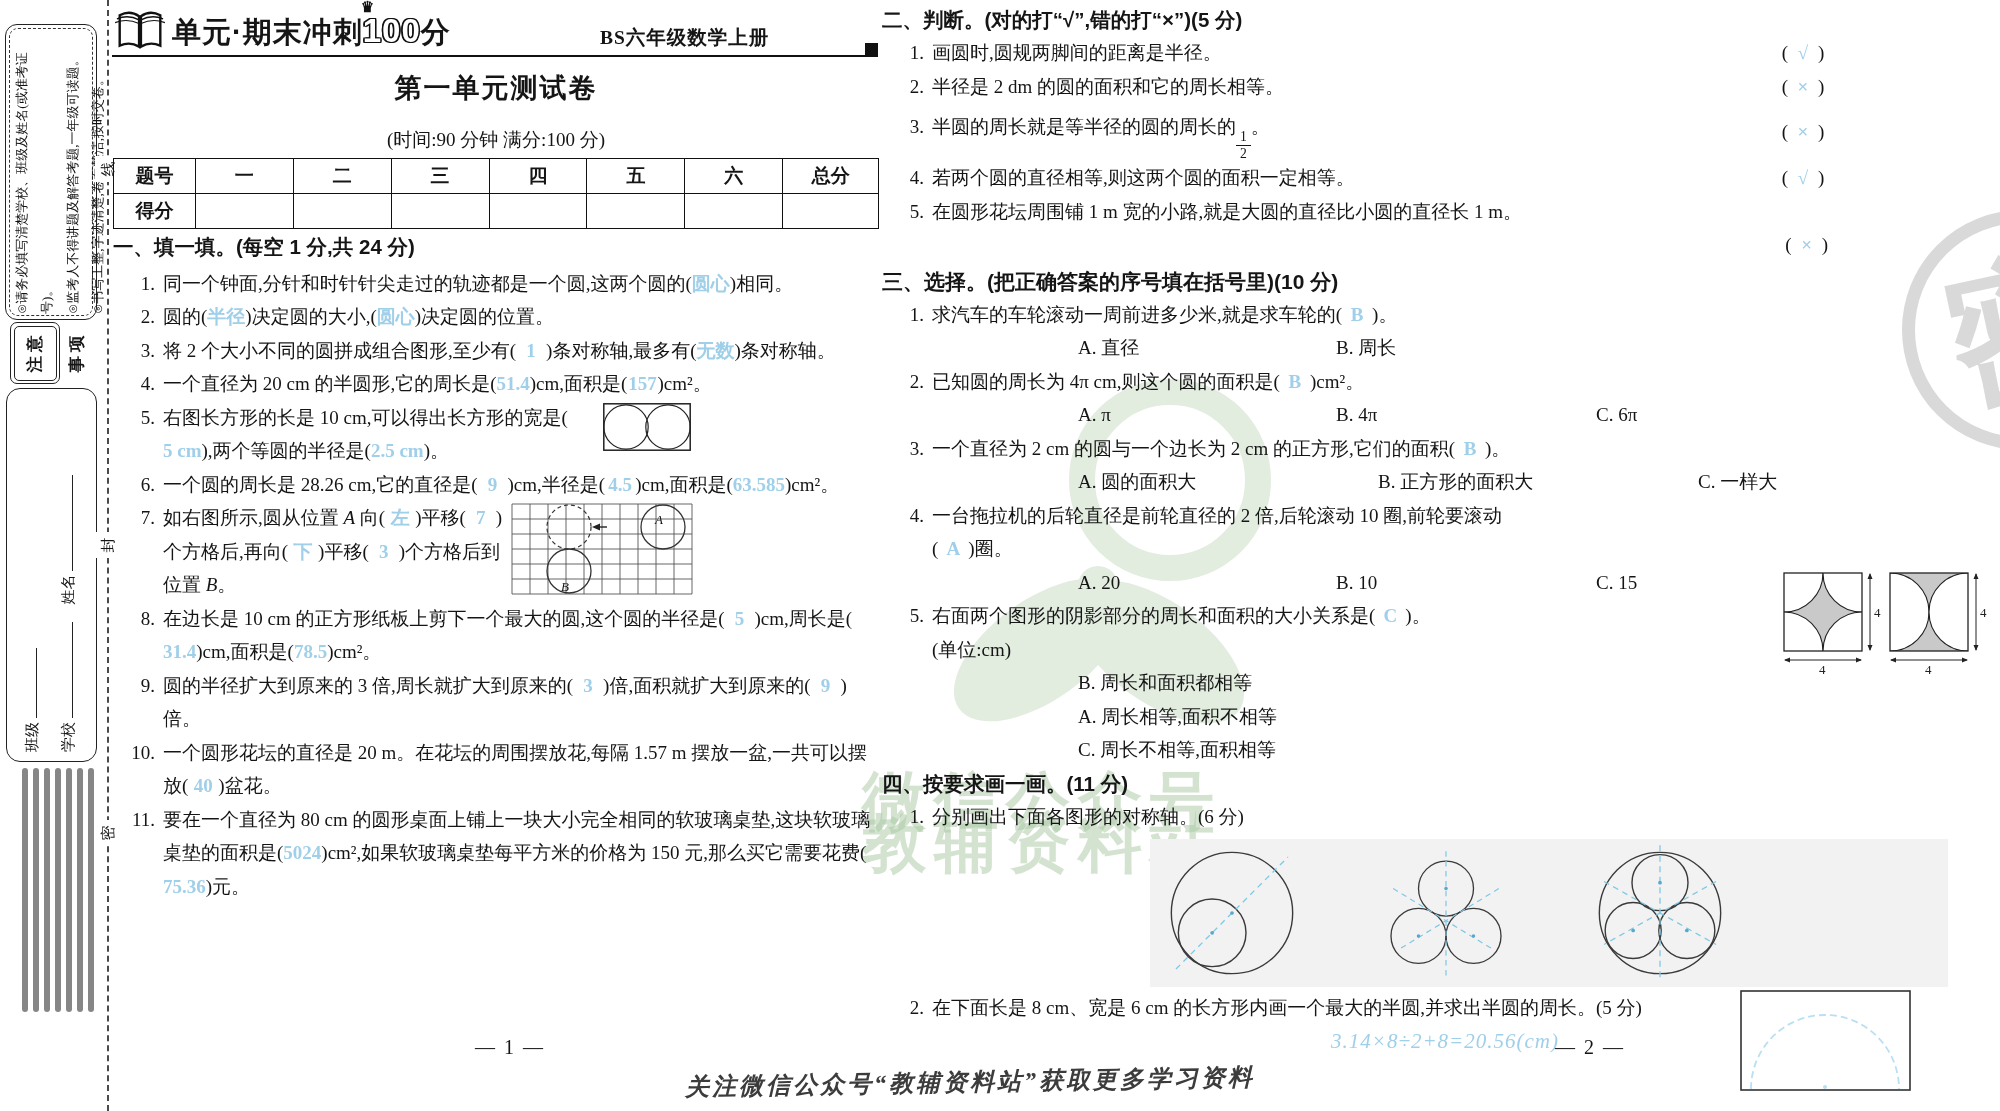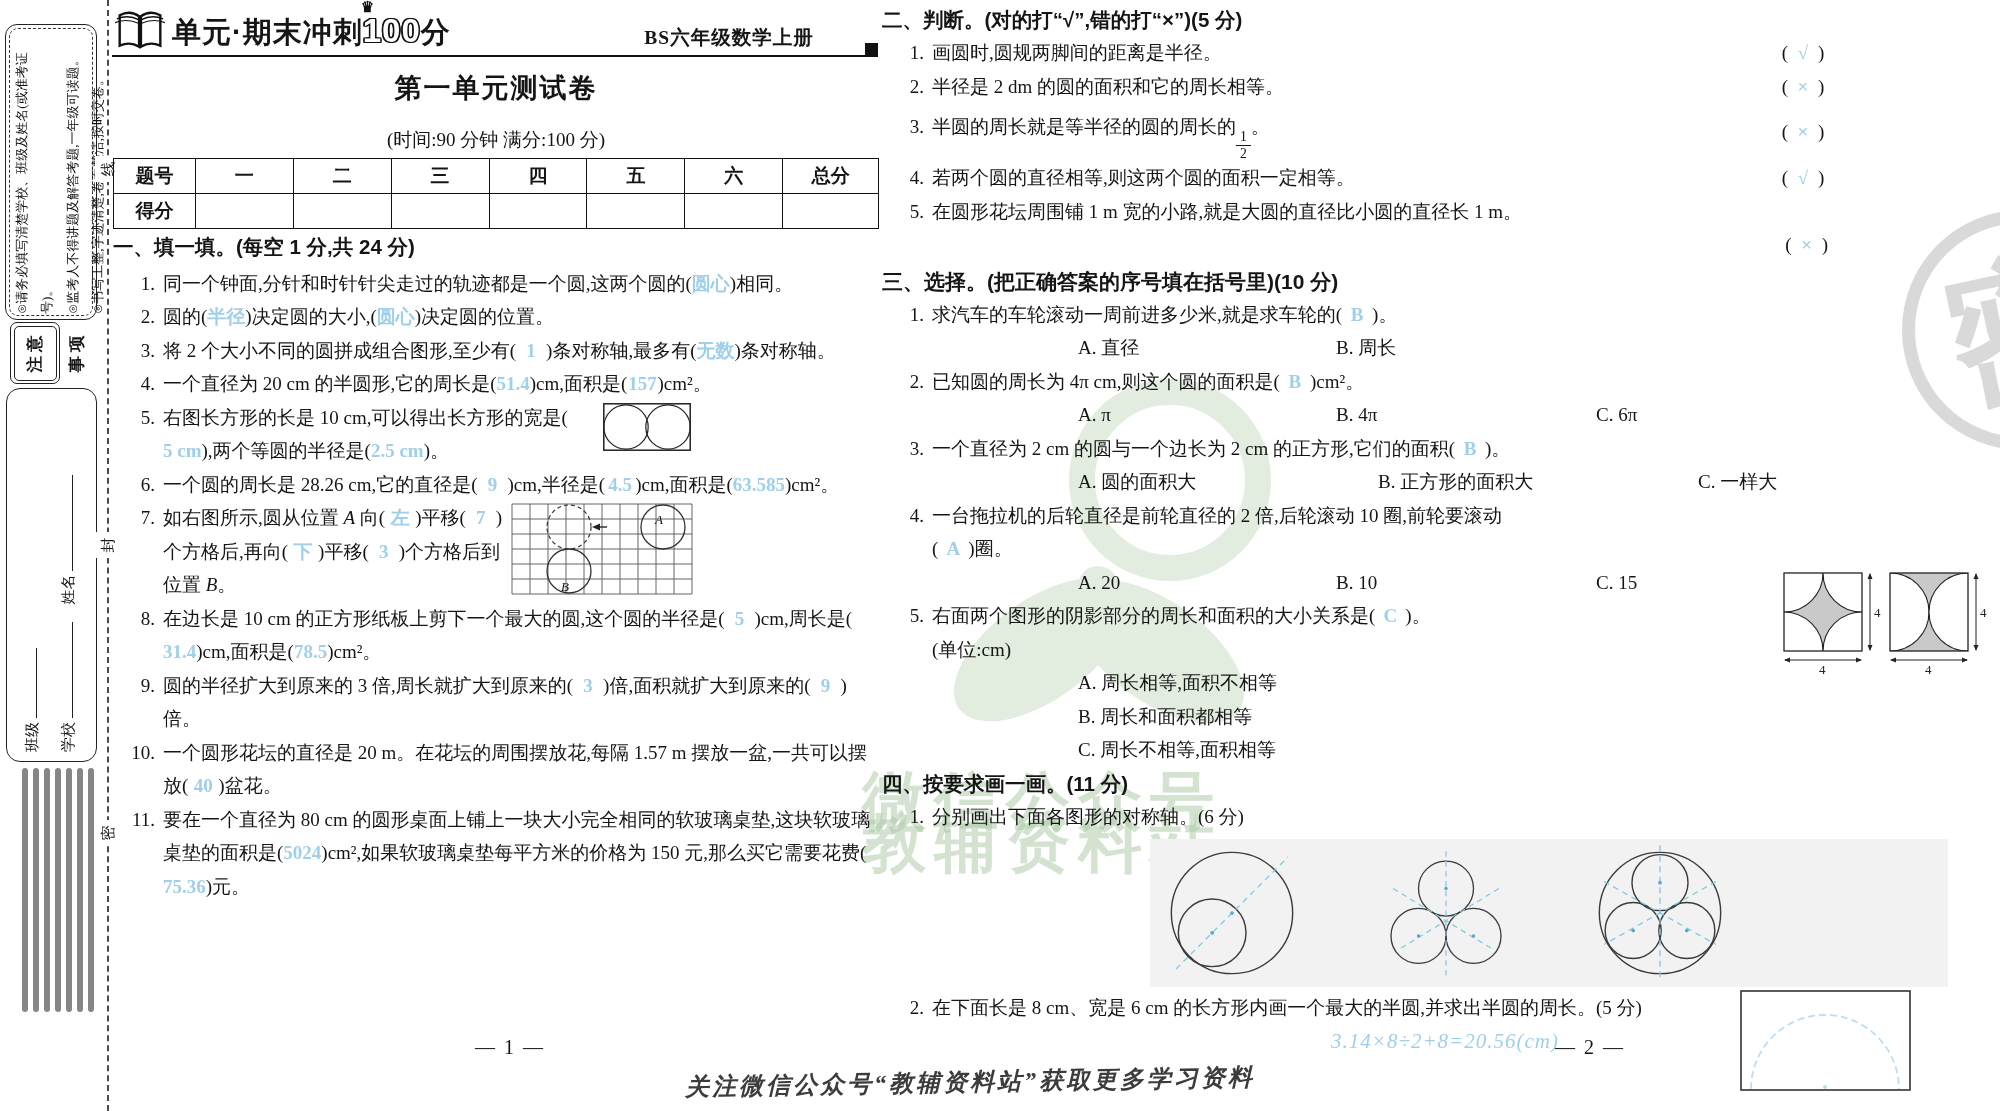--- a/index.html
+++ b/index.html
@@ -27,21 +27,21 @@
   .bars{left:22px;top:768px;display:flex;gap:5px;}
   .bars div{width:6px;height:244px;background:#868686;border-radius:3px;}
   .sealline{left:107px;top:0;width:0;height:1111px;border-left:2px dashed #4a4a4a;}
   .sealchar{width:26px;height:26px;left:95px;background:#fff;font-size:15px;text-align:center;line-height:26px;
             transform:rotate(-90deg);}
   
   .brand{left:172px;top:12px;font-size:29px;letter-spacing:1px;}
   .brand .num{position:relative;color:#fff;font-size:33px;
       text-shadow:-1.4px -1.4px 0 #111,1.4px -1.4px 0 #111,-1.4px 1.4px 0 #111,1.4px 1.4px 0 #111,0 1.4px 0 #111,0 -1.4px 0 #111,1.4px 0 0 #111,-1.4px 0 0 #111;}
   .crown{position:absolute;top:-14px;left:-2px;font-size:15px;color:#111;text-shadow:none;}
-  .booklabel{left:600px;top:24px;width:258px;text-align:center;font-size:19.5px;font-weight:600;letter-spacing:1px;}
+  .booklabel{left:600px;top:24px;width:258px;text-align:left;font-size:19.5px;font-weight:600;letter-spacing:1px;}
   .hline{left:112px;top:55px;width:766px;border-top:2px solid #111;}
   .hsq{left:865px;top:43px;width:13px;height:13px;background:#111;}
   .title{left:113px;top:70px;width:766px;text-align:center;font-size:27px;font-weight:700;letter-spacing:2px;}
   .subtitle{left:113px;top:127px;width:766px;text-align:center;font-size:19px;}
   
   table.score{left:113px;top:158px;width:766px;border-collapse:collapse;table-layout:fixed;position:absolute;}
   table.score td{border:1.4px solid #111;height:32px;text-align:center;font-size:19px;font-weight:700;}
   
   .q{font-size:19px;line-height:33.5px;}
   .fitem{position:relative;padding-left:50px;}
@@ -279,22 +279,22 @@
         <div>(<span class="ans">A</span>)圈。</div>
         <div class="opts">
             <span>A. 20</span>
             <span>B. 10</span>
             <span>C. 15</span>
           </div>
       </div>
       <div class="fitem"><span class="fnum">5.</span><span>右面两个图形的阴影部分的周长和面积的大小关系是(<span class="ans">C</span>)。</span>
         <div>(单位:cm)</div>
         <div class="optstack">
+          <div>B. 周长和面积都相等</div>
           <div>A. 周长相等,面积不相等</div>
-          <div>B. 周长和面积都相等</div>
           <div>C. 周长不相等,面积相等</div>
         </div>
       </div>
     </div>
 
     <div class="hd" style="font-size:20.5px;line-height:33px;">四、按要求画一画。(11 分)</div>
     <div class="fitem"><span class="fnum">1.</span><span>分别画出下面各图形的对称轴。(6 分)</span></div>
 
     <div class="strip">
       <svg class="abs" style="left:12px;top:4px;" width="140" height="140" viewBox="0 0 120 120">

